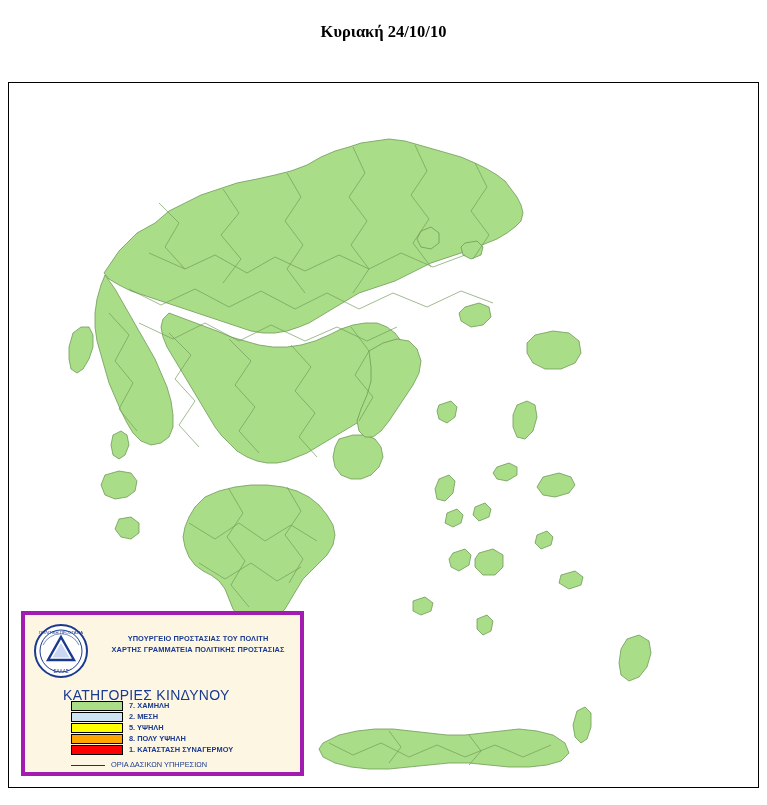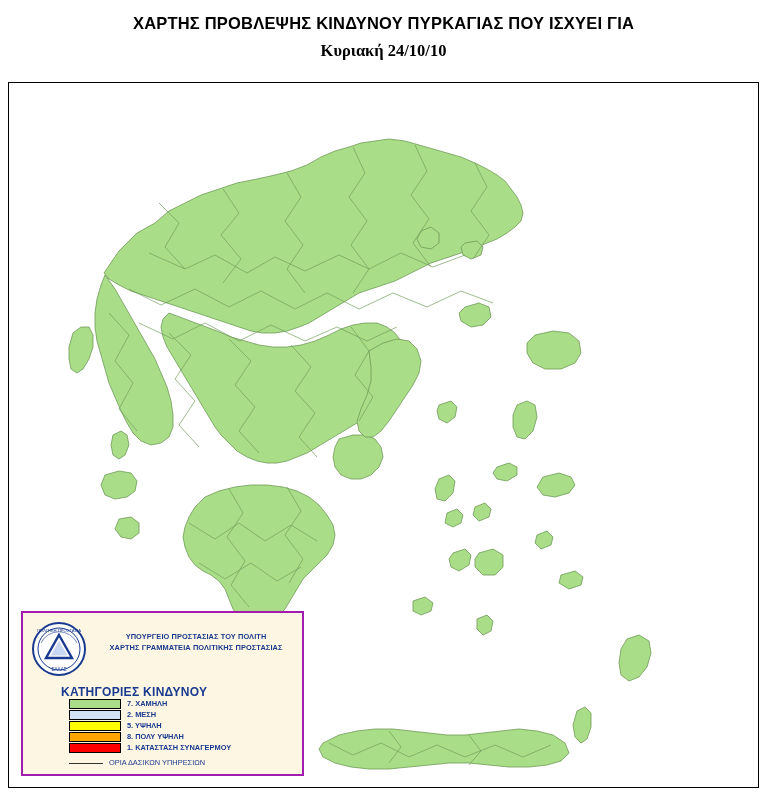--- a/index.html
+++ b/index.html
@@ -23,32 +23,32 @@
   }
   #map-frame{
     position:absolute;left:8px;top:82px;width:751px;height:706px;
     border:1px solid #000;background:#ffffff;box-sizing:border-box;
     overflow:hidden;
   }
   #map-svg{position:absolute;left:0;top:0;}
   
   #legend{
     position:absolute;left:12px;top:528px;width:283px;height:165px;
-    border:2px solid #a21caf;background:#fdf6e3;box-sizing:border-box;
+    border:4px solid #a21caf;background:#fdf6e3;box-sizing:border-box;
   }
   #legend-logo{
     position:absolute;left:8px;top:8px;width:56px;height:56px;
   }
   #legend-org{
     position:absolute;left:68px;top:18px;width:210px;
     text-align:center;
   }
   .org-line{font-size:7.4px;font-weight:bold;color:#1a3a8f;line-height:11px;letter-spacing:0.1px;}
   #legend-cat-title{
-    position:absolute;left:38px;top:72px;font-size:12px;font-weight:bold;color:#1a3a8f;letter-spacing:0.3px;
+    position:absolute;left:38px;top:72px;font-size:14px;font-weight:normal;color:#1a3a8f;letter-spacing:0.3px;
   }
   .legend-row{
     position:absolute;left:46px;height:11px;
   }
   .swatch{
     position:absolute;left:0;top:0;width:52px;height:10px;border:1px solid #000;box-sizing:border-box;
   }
   .legend-label{
     position:absolute;left:58px;top:0px;font-size:7.4px;font-weight:bold;color:#1a3a8f;line-height:10px;white-space:nowrap;
   }
@@ -57,21 +57,20 @@
   #legend-border-label{position:absolute;left:40px;top:0;font-size:7.4px;font-weight:normal;color:#1a3a8f;white-space:nowrap;}
   #issue-info{
     position:absolute;right:14px;bottom:10px;font-size:11.5px;color:#000;
     font-family:"Liberation Serif", serif;white-space:nowrap;
   }
 </style>
 </head>
 <body>
 
 <div id="title-block">
-  <div id="title-line1">ΧΑΡΤΗΣ ΠΡΟΒΛΕΨΗΣ ΚΙΝΔΥΝΟΥ ΠΥΡΚΑΓΙΑΣ ΠΟΥ ΙΣΧΥΕΙ ΓΙΑ</div>
   <div id="title-line2">Κυριακή 24/10/10</div>
 </div>
 
 <div id="map-frame">
 
   <svg id="map-svg" width="749" height="704" viewBox="0 0 749 704">
     <g fill="#aadd88" stroke="#6f9a57" stroke-width="0.8">
 
       <path d="M95,190 L110,168 L128,150 L146,140 L160,128 L176,120 L192,112 L210,106 L228,100 L248,96 L266,92 L282,88 L298,82 L312,74 L326,68 L340,64 L352,60 L366,58 L380,56 L396,58 L410,62 L424,66 L438,70 L452,74 L466,80 L478,86 L488,92 L496,98 L502,106 L508,114 L512,122 L514,130 L512,138 L506,144 L498,150 L488,156 L478,160 L468,164 L458,168 L446,172 L434,176 L422,180 L410,186 L398,192 L386,198 L374,202 L362,206 L350,210 L340,216 L330,222 L320,228 L310,234 L300,240 L290,244 L278,248 L266,250 L254,250 L242,248 L230,244 L218,240 L206,236 L194,232 L182,228 L170,224 L158,220 L146,216 L134,212 L122,208 L110,202 L100,196 Z"></path>
 

